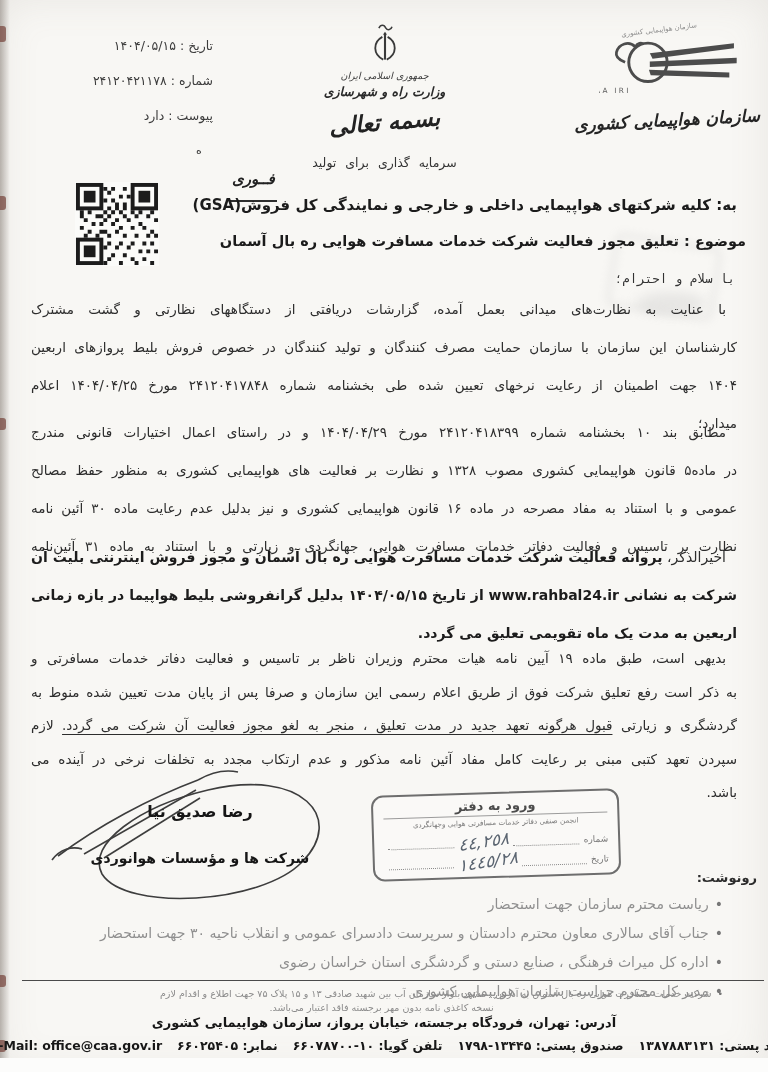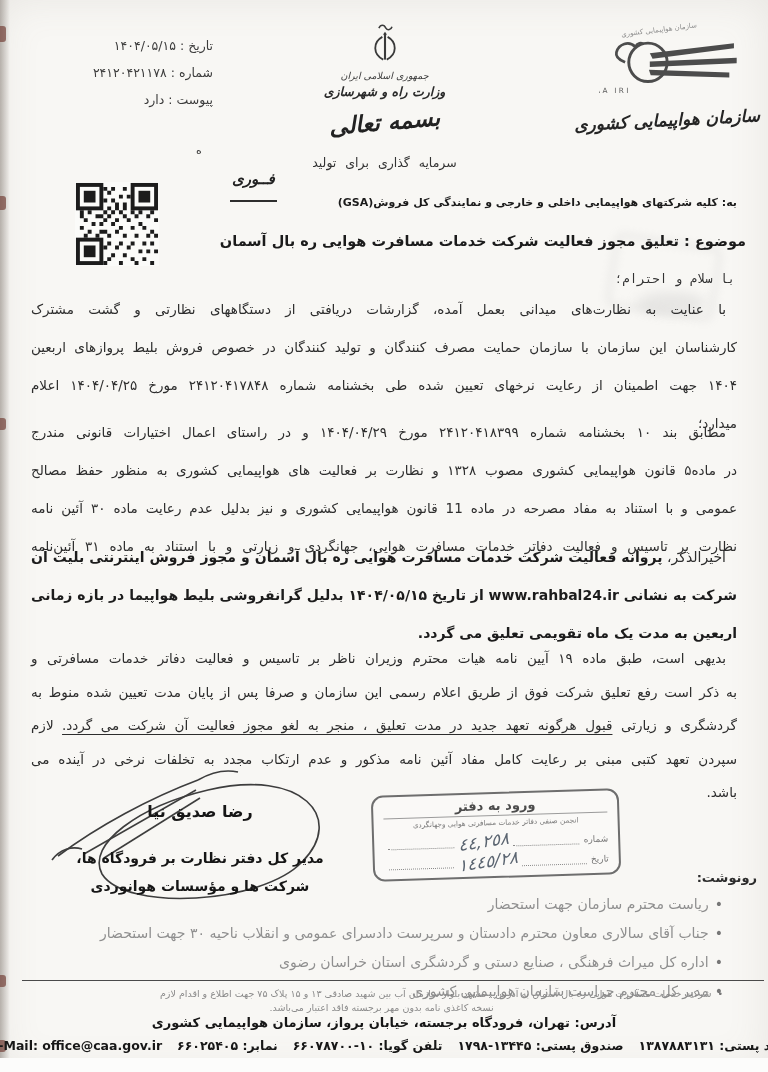--- a/index.html
+++ b/index.html
@@ -6,39 +6,39 @@
   .page{position:relative;width:768px;height:1072px;margin:0 auto;overflow:hidden;
         background:#f8f7f4;font-family:"DejaVu Sans",sans-serif;direction:rtl;color:#2e2e2e;
         box-shadow:inset 0 0 40px rgba(120,115,105,.12);}
   
   .edge-left{position:absolute;left:0;top:0;width:10px;height:100%;
              background:linear-gradient(90deg,rgba(110,100,92,.45),rgba(110,100,92,0));}
   .edge-bottom{position:absolute;left:0;top:1058px;width:100%;height:14px;background:#fcfcfb;}
   .edge-mark{position:absolute;left:0;width:6px;background:#7a4a42;opacity:.75;border-radius:0 3px 3px 0;}
   
   .meta-block{position:absolute;left:38px;top:38px;width:175px;display:flex;flex-direction:column;
-              gap:12px;font-size:12.5px;color:#3c3c3c;text-align:right;}
+              gap:20px;font-size:12.5px;color:#3c3c3c;text-align:right;}
   
   .center-head{position:absolute;left:292px;top:22px;width:185px;text-align:center;}
   .republic{font-size:9.5px;color:#3a3a3a;font-style:italic;margin-top:2px;text-align:center;}
   .ministry{font-size:12.5px;font-weight:bold;font-style:italic;margin-top:3px;color:#2a2a2a;}
   .bismillah{font-size:23px;font-weight:bold;font-style:italic;transform:rotate(-5deg);
              margin-top:10px;color:#222;}
   .slogan{margin-top:20px;font-size:12.5px;color:#333;word-spacing:5px;}
   
   .caa-block{position:absolute;left:578px;top:26px;width:182px;text-align:center;}
   .caa-top{font-size:7px;color:#8d8d8d;transform:rotate(-7deg);margin-right:20px;white-space:nowrap;}
   .caa-name{font-size:17px;font-weight:bold;font-style:italic;transform:rotate(-3deg);
             margin-top:8px;white-space:nowrap;color:#252525;}
   
   .urgent{position:absolute;left:230px;top:170px;font-size:15px;font-weight:bold;font-style:italic;
           border-bottom:2px solid #2e2e2e;padding:0 2px 12px 2px;color:#222;}
   .qr{position:absolute;left:74px;top:182px;}
   
-  .to-line{position:absolute;right:31px;top:196px;font-size:11px;font-weight:bold;color:#1b1b1b;}
+  .to-line{position:absolute;right:31px;top:196px;font-size:15px;font-weight:bold;color:#1b1b1b;}
   .subject-line{position:absolute;right:22px;top:233px;font-size:14.5px;font-weight:bold;color:#1b1b1b;}
   .salutation{position:absolute;right:33px;top:271px;font-size:12.5px;color:#333;font-family:Liberation Mono, monospace;}
   
   .para{position:absolute;right:31px;left:31px;font-size:13.5px;color:#2d2d2d;}
   .pline{text-align:justify;text-align-last:justify;line-height:38px;height:38px;white-space:nowrap;}
   .pline.first{padding-right:11px;}
   .pline.last{text-align-last:right;}
   .para.tight .pline{line-height:33.5px;height:33.5px;}
   .para.boldpara{font-weight:bold;font-size:14px;color:#1c1c1c;}
   .norm{font-weight:normal;color:#2d2d2d;}
@@ -170,21 +170,21 @@
   <div class="para" style="top:290px;">
     <div class="pline first">با عنایت به نظارت‌های میدانی بعمل آمده، گزارشات دریافتی از دستگاههای نظارتی و گشت مشترک</div>
     <div class="pline">کارشناسان این سازمان با سازمان حمایت مصرف کنندگان و تولید کنندگان در خصوص فروش بلیط پروازهای اربعین</div>
     <div class="pline">۱۴۰۴ جهت اطمینان از رعایت نرخهای تعیین شده طی بخشنامه شماره ۲۴۱۲۰۴۱۷۸۴۸ مورخ ۱۴۰۴/۰۴/۲۵ اعلام</div>
     <div class="pline last">میدارد؛</div>
   </div>
 
   <div class="para" style="top:413px;">
     <div class="pline first">مطابق بند ۱۰ بخشنامه شماره ۲۴۱۲۰۴۱۸۳۹۹ مورخ ۱۴۰۴/۰۴/۲۹ و در راستای اعمال اختیارات قانونی مندرج</div>
     <div class="pline">در ماده۵ قانون هواپیمایی کشوری مصوب ۱۳۲۸ و نظارت بر فعالیت های هواپیمایی کشوری به منظور حفظ مصالح</div>
-    <div class="pline">عمومی و با استناد به مفاد مصرحه در ماده 11 قانون هواپیمایی کشوری و نیز بدلیل عدم رعایت ماده ۳۰ آئین نامه</div>
+    <div class="pline">عمومی و با استناد به مفاد مصرحه در ماده ۱۶ قانون هواپیمایی کشوری و نیز بدلیل عدم رعایت ماده ۳۰ آئین نامه</div>
     <div class="pline">نظارت بر تاسیس و فعالیت دفاتر خدمات مسافرت هوایی، جهانگردی و زیارتی و با استناد به ماده ۳۱ آئین‌نامه</div>
   </div>
 
   <div class="para boldpara" style="top:538px;">
     <div class="pline first"><span class="norm">اخیرالذکر، </span><span>پروانه فعالیت شرکت خدمات مسافرت هوایی ره بال آسمان و مجوز فروش اینترنتی بلیت آن</span></div>
     <div class="pline">شرکت به نشانی www.rahbal24.ir از تاریخ ۱۴۰۴/۰۵/۱۵ بدلیل گرانفروشی بلیط هواپیما در بازه زمانی</div>
     <div class="pline last">اربعین به مدت یک ماه تقویمی تعلیق می گردد.</div>
   </div>
 
   <div class="para tight" style="top:642px;">
@@ -200,21 +200,20 @@
       <path d="M168 30 C262 8 306 58 262 102 C222 144 86 152 62 114 C46 84 100 46 168 30"></path>
       <path d="M18 96 C58 66 110 38 158 20"></path>
       <path d="M44 94 L156 30"></path>
       <path d="M64 98 L160 38"></path>
       <path d="M158 20 C170 13 184 9 198 12"></path>
       <path d="M12 100 C20 89 32 86 42 89"></path>
     </svg>
   </div>
   <div class="sig-block">
     <div class="sig-name">رضا صدیق نیا</div>
-    <div class="sig-title">مدیر کل دفتر نظارت بر فرودگاه ها،</div>
     <div class="sig-title">شرکت ها و مؤسسات هوانوردی</div>
   </div>
 
   <div class="stamp">
     <div class="stamp-title">ورود به دفتر</div>
     <div class="stamp-org">انجمن صنفی دفاتر خدمات مسافرتی هوایی وجهانگردی</div>
     <div class="stamp-row">
       <span>شماره</span>
       <span class="stamp-dots"></span>
       <span class="hand">٤٤,٢٥٨</span>

